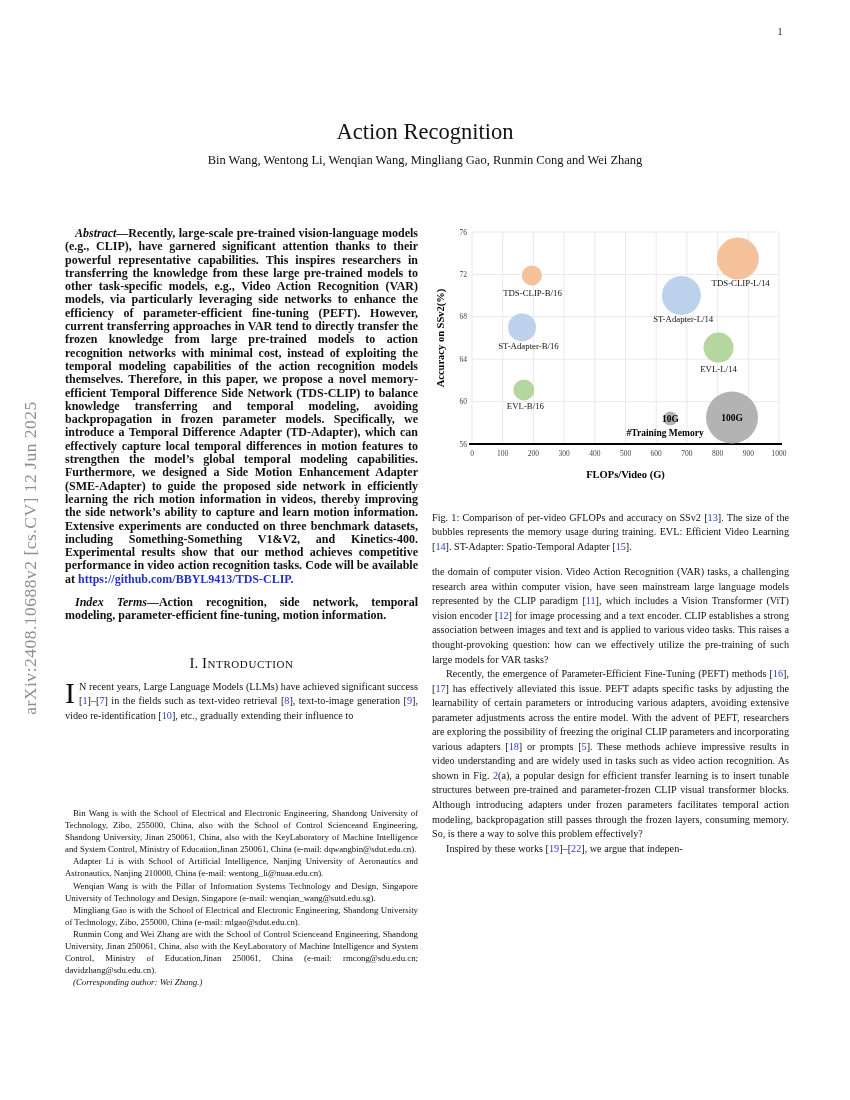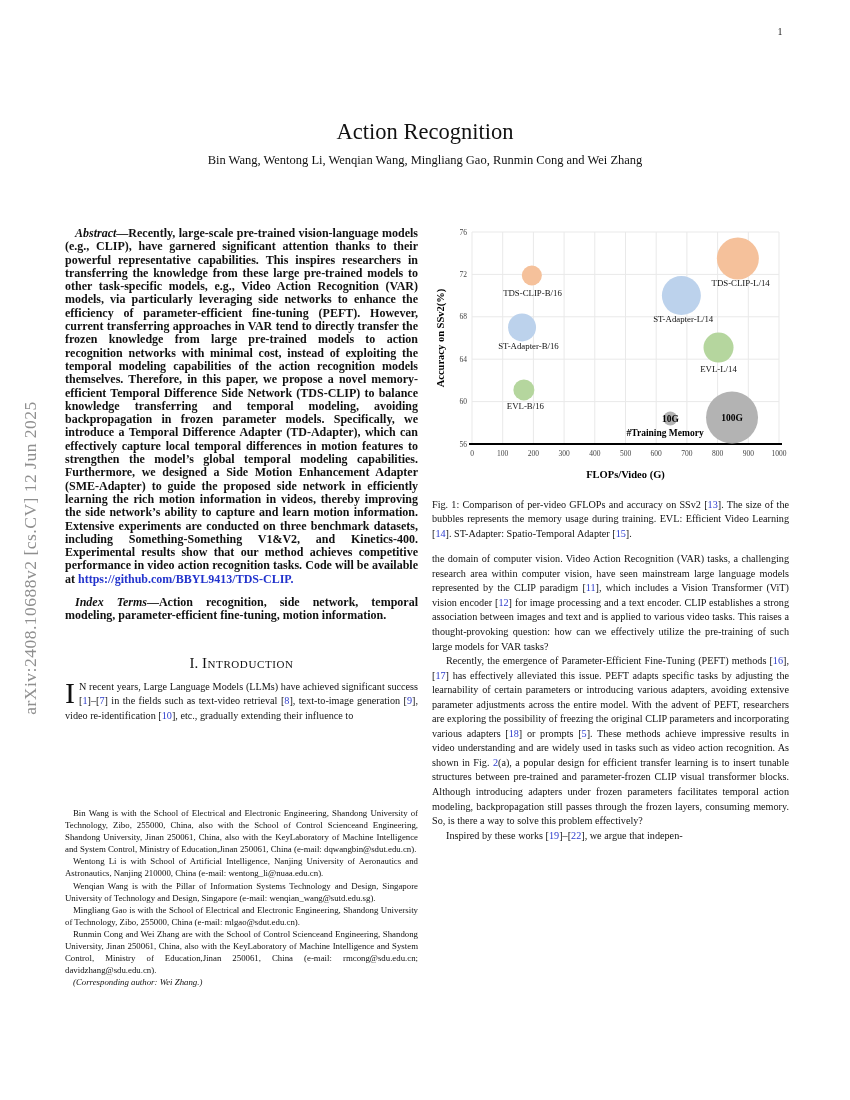--- a/index.html
+++ b/index.html
@@ -21,21 +21,21 @@
   .section-heading{margin:32px 0 8px 0;text-align:center;font-size:15px;font-weight:400;}
   .sc{font-variant:small-caps;letter-spacing:0.6px;}
   .body-par{font-size:10.2px;line-height:14.55px;text-align:justify;margin:0;}
   .indent{text-indent:14px;}
   .dropcap{float:left;font-size:30px;line-height:25.5px;padding-right:4px;}
   .footnotes{position:absolute;left:0;top:580px;width:353px;font-size:8.8px;line-height:12.1px;
         text-align:justify;}
   .footnotes p{margin:0;text-indent:8px;}
   .corresponding{font-style:italic;}
   figure{margin:0;}
-  figcaption{margin-top:10px;font-size:10.2px;line-height:14.4px;text-align:justify;}
+  figcaption{margin-top:23px;font-size:10.2px;line-height:14.4px;text-align:justify;}
   .body-right-start{margin-top:11px;}
   .cite{color:#2b3bcc;}
   .code-link{color:#2233cc;font-weight:bold;text-decoration:none;cursor:pointer;}
   
   .grid{stroke:#e9e9e9;stroke-width:1;}
   .axis{stroke:#000;stroke-width:2;}
   .tick{font-size:7.5px;fill:#444;font-family:"Liberation Serif",serif;}
   .plabel{font-size:8.8px;fill:#111;font-family:"Liberation Serif",serif;}
   .blabel{font-size:9.5px;font-weight:bold;fill:#000;font-family:"Liberation Serif",serif;}
   .axlabel{font-size:10.5px;font-weight:bold;fill:#000;font-family:"Liberation Serif",serif;}
@@ -57,21 +57,21 @@
     <p class="abstract"><span class="abs-label"><span>Abstract</span></span><span>—</span><span>Recently, large-scale pre-trained vision-language models (e.g., CLIP), have garnered significant attention thanks to their powerful representative capabilities. This inspires researchers in transferring the knowledge from these large pre-trained models to other task-specific models, e.g., Video Action Recognition (VAR) models, via particularly leveraging side networks to enhance the efficiency of parameter-efficient fine-tuning (PEFT). However, current transferring approaches in VAR tend to directly transfer the frozen knowledge from large pre-trained models to action recognition networks with minimal cost, instead of exploiting the temporal modeling capabilities of the action recognition models themselves. Therefore, in this paper, we propose a novel memory-efficient Temporal Difference Side Network (TDS-CLIP) to balance knowledge transferring and temporal modeling, avoiding backpropagation in frozen parameter models. Specifically, we introduce a Temporal Difference Adapter (TD-Adapter), which can effectively capture local temporal differences in motion features to strengthen the model’s global temporal modeling capabilities. Furthermore, we designed a Side Motion Enhancement Adapter (SME-Adapter) to guide the proposed side network in efficiently learning the rich motion information in videos, thereby improving the side network’s ability to capture and learn motion information. Extensive experiments are conducted on three benchmark datasets, including Something-Something V1&amp;V2, and Kinetics-400. Experimental results show that our method achieves competitive performance in video action recognition tasks. Code will be available at</span> <a class="code-link">https://github.com/BBYL9413/TDS-CLIP.</a></p>
 
     <p class="index-terms"><span class="abs-label">Index Terms</span><span>—</span><span>Action recognition, side network, temporal modeling, parameter-efficient fine-tuning, motion information.</span></p>
 
     <h2 class="section-heading"><span>I.</span> <span class="sc">Introduction</span></h2>
 
     <p class="body-par"><span class="dropcap">I</span><span>N recent years, Large Language Models (LLMs) have achieved significant success [<span class="cite">1</span>]–[<span class="cite">7</span>] in the fields such as text-video retrieval [<span class="cite">8</span>], text-to-image generation [<span class="cite">9</span>], video re-identification [<span class="cite">10</span>], etc., gradually extending their influence to</span></p>
 
     <div class="footnotes">
       <p>Bin Wang is with the School of Electrical and Electronic Engineering, Shandong University of Technology, Zibo, 255000, China, also with the School of Control Scienceand Engineering, Shandong University, Jinan 250061, China, also with the KeyLaboratory of Machine Intelligence and System Control, Ministry of Education,Jinan 250061, China (e-mail: dqwangbin@sdut.edu.cn).</p>
-      <p>Wentong Li is with School of Artificial Intelligence, Nanjing University of Aeronautics and Astronautics, Nanjing 210000, China (e-mail: wentong_li@nuaa.edu.cn).</p>
+      <p>Adapter Li is with School of Artificial Intelligence, Nanjing University of Aeronautics and Astronautics, Nanjing 210000, China (e-mail: wentong_li@nuaa.edu.cn).</p>
       <p>Wenqian Wang is with the Pillar of Information Systems Technology and Design, Singapore University of Technology and Design, Singapore (e-mail: wenqian_wang@sutd.edu.sg).</p>
       <p>Mingliang Gao is with the School of Electrical and Electronic Engineering, Shandong University of Technology, Zibo, 255000, China (e-mail: mlgao@sdut.edu.cn).</p>
       <p>Runmin Cong and Wei Zhang are with the School of Control Scienceand Engineering, Shandong University, Jinan 250061, China, also with the KeyLaboratory of Machine Intelligence and System Control, Ministry of Education,Jinan 250061, China (e-mail: rmcong@sdu.edu.cn; davidzhang@sdu.edu.cn).</p>
       <p class="corresponding">(Corresponding author: Wei Zhang.)</p>
     </div>
   </div>
 
   <div class="col-right">
     <figure>
       <svg id="bubble-chart" width="357" height="262" viewBox="0 0 357 262" xmlns="http://www.w3.org/2000/svg">

